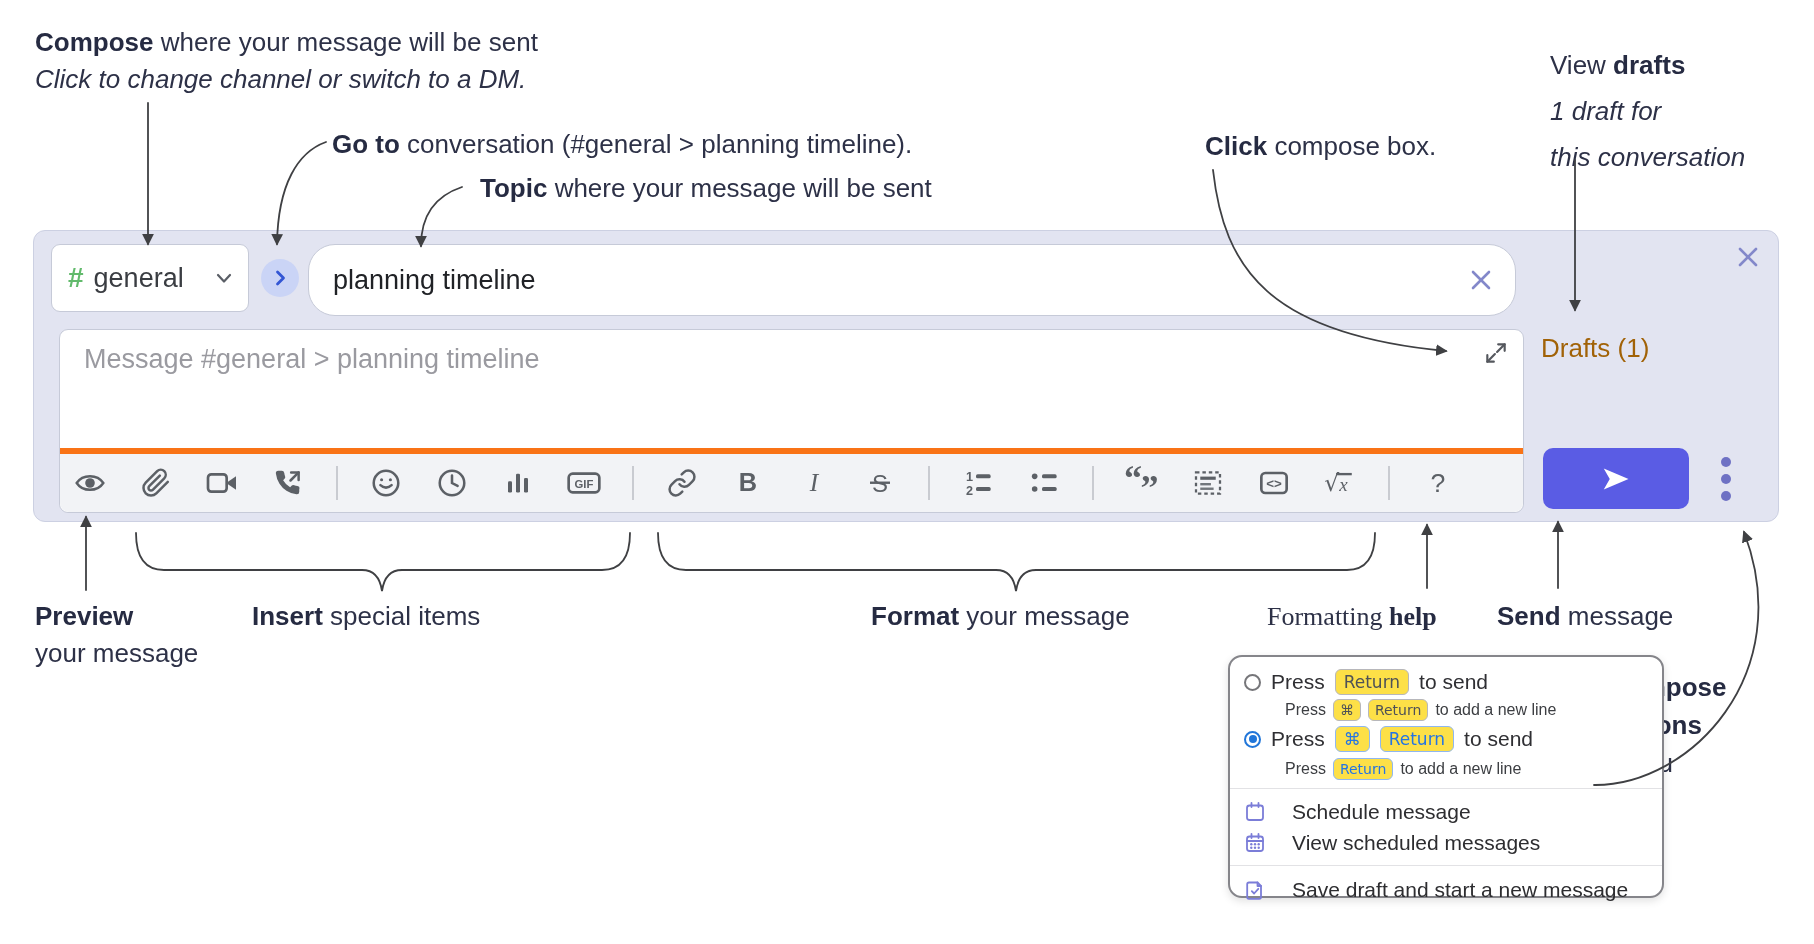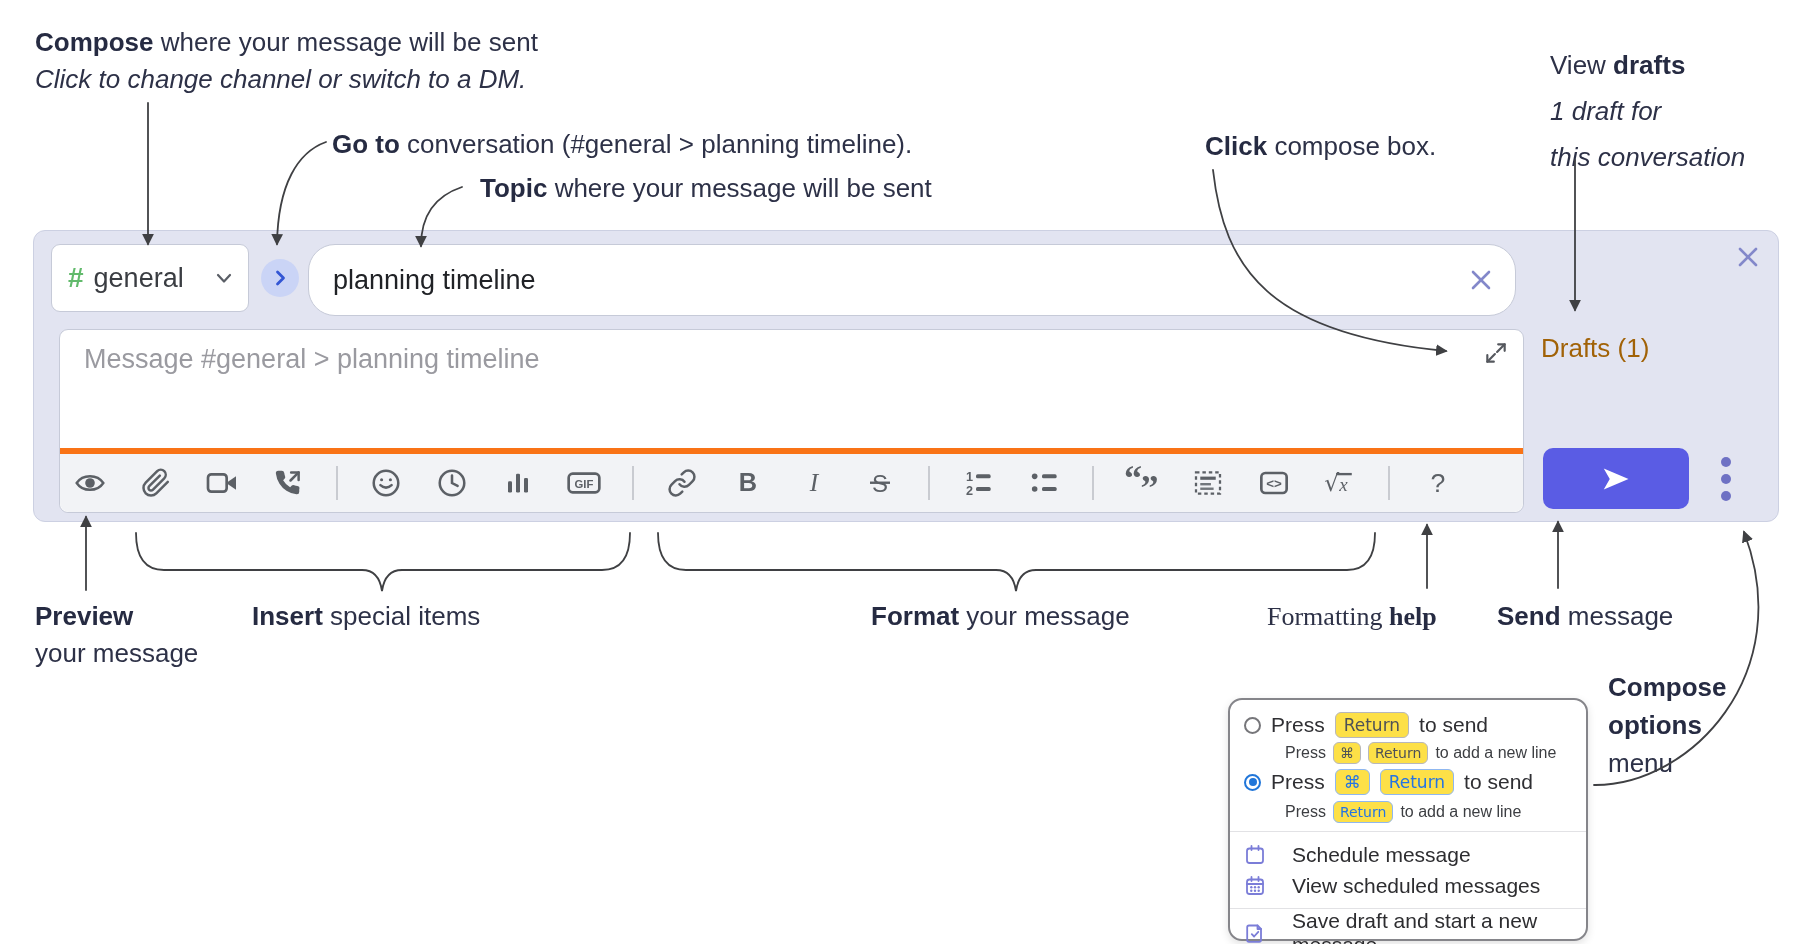--- a/index.html
+++ b/index.html
@@ -32,22 +32,22 @@
   .drafts-link{position:absolute;left:1507px;top:102px;font-size:26px;color:#a16207;cursor:pointer;}
   .send-btn{position:absolute;left:1509px;top:217px;width:146px;height:61px;border-radius:10px;background:#5a5ce4;
             display:flex;align-items:center;justify-content:center;cursor:pointer;}
   .dots-btn{position:absolute;left:1680px;top:226px;width:24px;display:flex;flex-direction:column;align-items:center;
             gap:7px;cursor:pointer;}
   .dot{width:10px;height:10px;border-radius:50%;background:#6e71c4;}
   .close-x{position:absolute;left:1700px;top:12px;width:28px;height:28px;cursor:pointer;}
   .clear-x{width:28px;height:28px;cursor:pointer;}
 
   
-  .popup{position:absolute;left:1228px;top:655px;width:360px;height:243px;background:#fff;border:2px solid #85858a;
-         border-radius:14px;box-sizing:border-box;box-shadow:0 3px 8px rgba(0,0,0,.12);padding:10px 0 0 0;z-index:20;margin-top:43px;}
+  .popup{position:absolute;left:1228px;top:655px;width:436px;height:243px;background:#fff;border:2px solid #85858a;
+         border-radius:14px;box-sizing:border-box;box-shadow:0 3px 8px rgba(0,0,0,.12);padding:10px 0 0 0;z-index:20;}
   .opt-row{display:flex;align-items:center;gap:10px;padding:0 14px;height:30px;font-size:21px;color:#2f2f33;}
   .sub-row{display:flex;align-items:center;gap:7px;padding:0 14px 0 55px;height:25px;font-size:16px;color:#3c3e42;}
   .radio{width:17px;height:17px;border-radius:50%;border:2px solid #76767a;box-sizing:border-box;flex:none;cursor:pointer;}
   .radio.sel{border-color:#2176d9;position:relative;}
   .radio.sel::after{content:"";position:absolute;left:2.5px;top:2.5px;width:8px;height:8px;border-radius:50%;background:#2176d9;}
   .key{border:1.5px solid #b7b7bb;border-radius:6px;padding:0 8px;font-size:17px;line-height:24px;color:#4e5157;
        background:#fde047;font-family:"DejaVu Sans",sans-serif;}
   .key.sm{font-size:14px;line-height:20px;padding:0 6px;}
   .key.blue{border-color:#8fb7f0;color:#2474e4;}
   .pop-div{border:none;border-top:1.5px solid #e2e2e5;margin:7px 0;}

